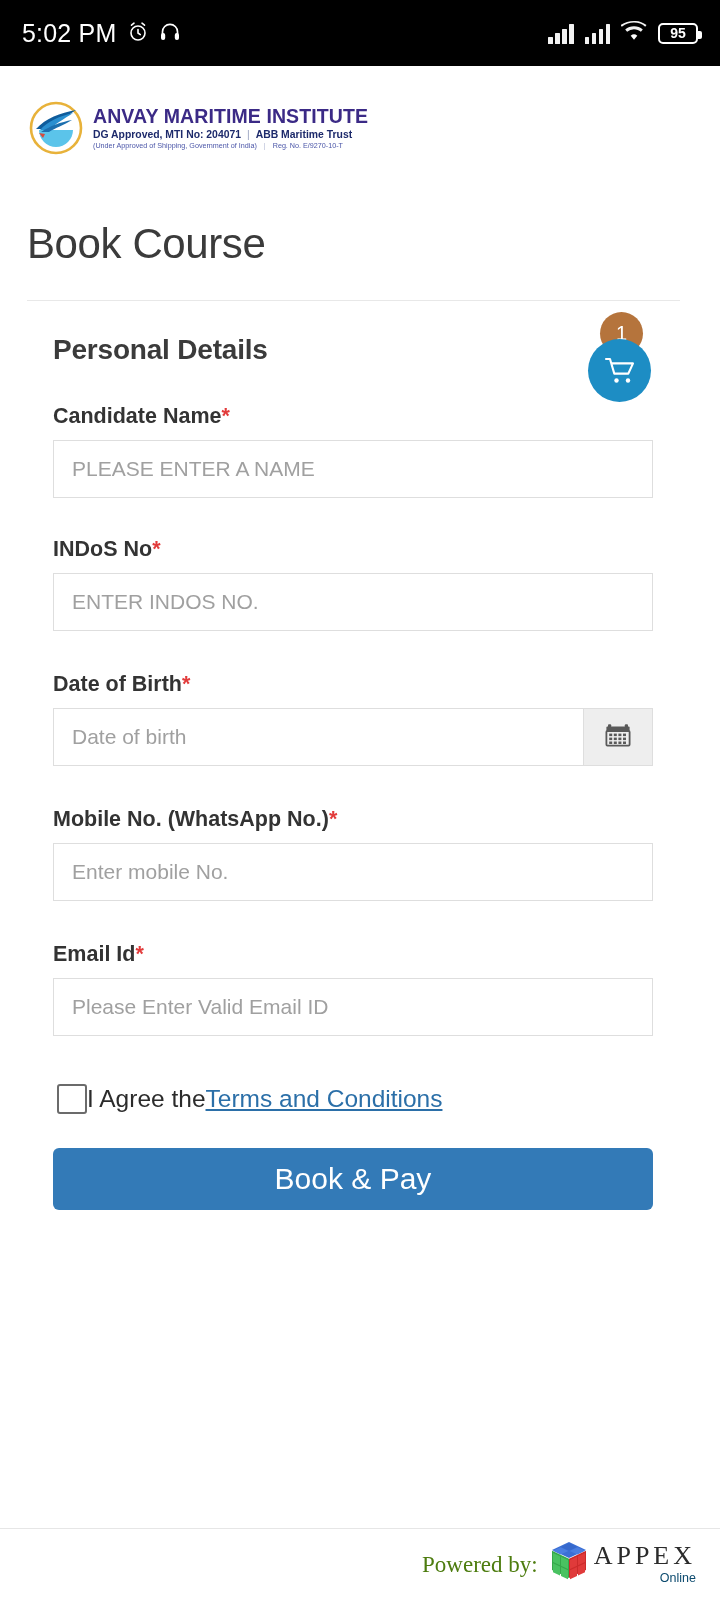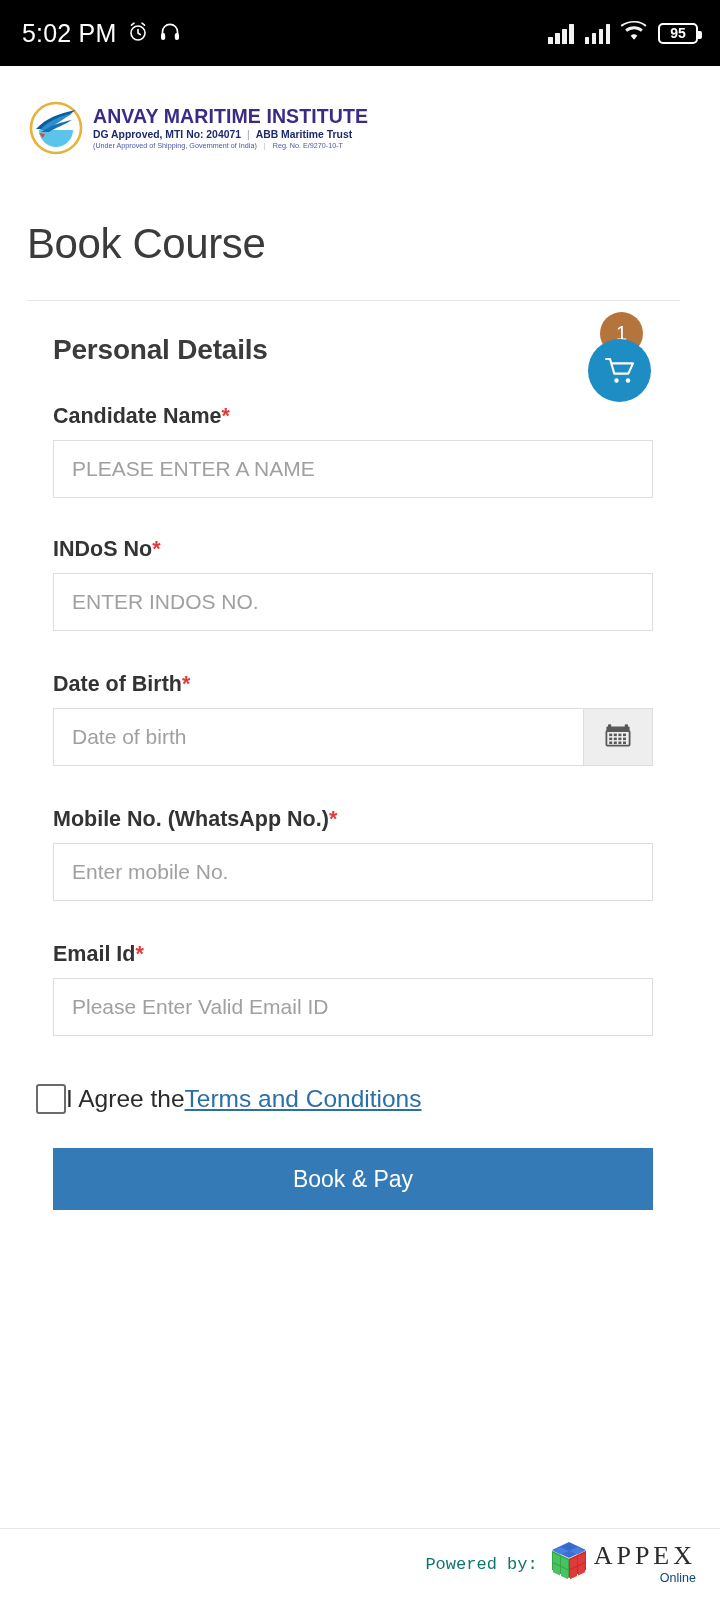--- a/index.html
+++ b/index.html
@@ -229,21 +229,21 @@
     width: 70px; height: 58px;
     border: 1px solid #dedede;
     background: #eeeeee;
     display: flex; align-items: center; justify-content: center;
     cursor: pointer;
   }
 
   
   .agree-row {
     position: absolute;
-    left: 36px; top: 783px;
+    left: 57px; top: 783px;
     display: flex;
     align-items: center;
   }
   .checkbox {
     width: 30px; height: 30px;
     border: 2px solid #6b6b6b;
     border-radius: 3px;
     background: #ffffff;
     flex: 0 0 30px;
   }
@@ -265,45 +265,45 @@
   }
 
   
   .submit-btn {
     position: absolute;
     left: 53px; top: 847px;
     width: 600px; height: 62px;
     background: #337ab7;
     border: none;
     color: #ffffff;
-    font-size: 23px;
+    font-size: 30px;
     font-family: "Liberation Sans", sans-serif;
     cursor: pointer;
-    border-radius: 0;
+    border-radius: 6px;
   }
 
   
   .footer-rule {
     position: absolute;
     left: 0; top: 1528px;
     width: 720px; height: 1px;
     background: #e6e6e6;
   }
   .footer {
     position: absolute;
     right: 24px; top: 1540px;
     display: flex;
     align-items: center;
     gap: 10px;
   }
   .powered-text {
-    font-size: 17px;
-    color: #0f766e;
-    line-height: 1;
-    font-family: Liberation Mono, monospace;
+    font-size: 23px;
+    color: #4d7c0f;
+    line-height: 1;
+    font-family: Liberation Serif, serif;
   }
   .appex-wrap { display: flex; align-items: center; gap: 4px; }
   .appex-text { display: flex; flex-direction: column; align-items: flex-end; }
   .appex-name {
     font-size: 26px;
     color: #2b2b2b;
     letter-spacing: 4px;
     line-height: 1;
     font-family: "Liberation Serif", serif;
   }

